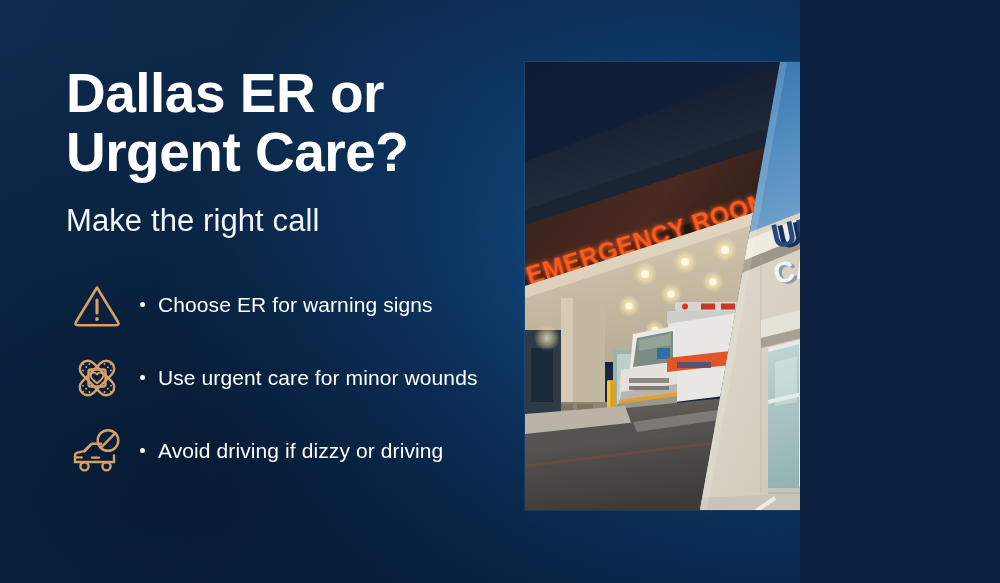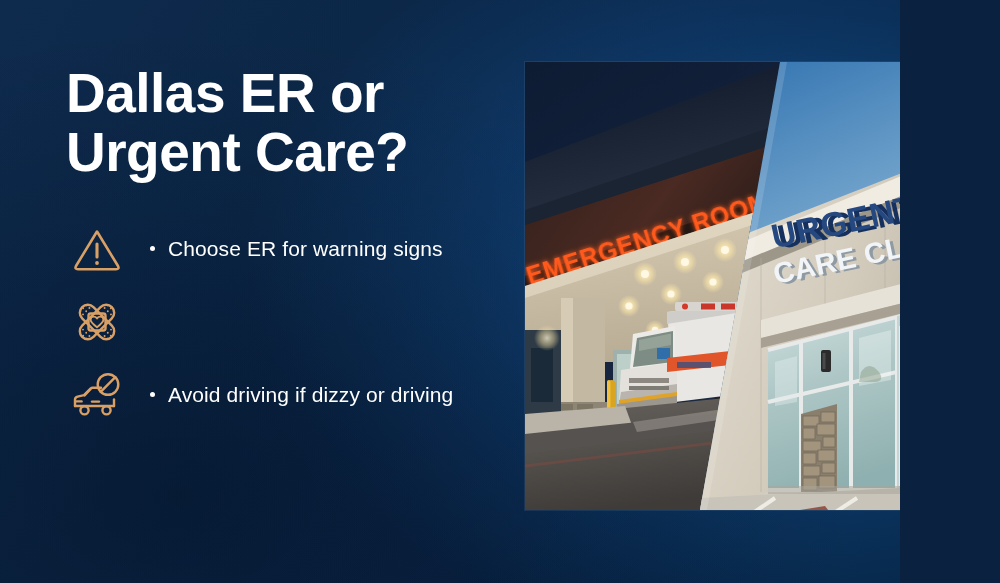--- a/index.html
+++ b/index.html
@@ -9,21 +9,21 @@
   }
   body {
     width: 1000px;
     height: 583px;
     overflow: hidden;
     font-family: "Liberation Sans", sans-serif;
   }
 
   .poster {
     position: relative;
-    width: 900px;
+    width: 800px;
     height: 583px;
     overflow: hidden;
     background:
       radial-gradient(ellipse 780px 560px at 88% 46%, rgba(24,94,160,0.95) 0%, rgba(17,72,128,0.55) 38%, rgba(10,40,76,0.10) 70%, rgba(6,30,60,0) 100%),
       linear-gradient(118deg, #0e2a4d 0%, #0c2747 32%, #0a2344 58%, #06203f 78%, #04203e 100%);
   }
   .poster::after {
     content: "";
     position: absolute;
     inset: 0;
@@ -59,21 +59,20 @@
   .bullets {
     margin-top: 37px;
     display: flex;
     flex-direction: column;
     gap: 15px;
   }
   .bullet-row {
     display: flex;
     align-items: center;
     min-height: 58px;
-    gap: 10px;
   }
   .bullet-icon {
     width: 62px;
     min-width: 62px;
     height: 58px;
     display: flex;
     align-items: center;
     justify-content: center;
   }
   .bullet-icon svg { display: block; }
@@ -115,20 +114,21 @@
 </head>
 <body>
 
 <div class="poster">
 
   <div class="content">
 
     <h1 class="headline">Dallas ER or
 Urgent Care?</h1>
 
+    <p class="subhead">Make the right call</p>
 
     <div class="bullets">
 
       <div class="bullet-row">
         <span class="bullet-icon">
           <svg width="50" height="46" viewBox="0 0 50 46">
             <path d="M25 5.5 L46 40 Q47.6 43.2 44 43.2 L6 43.2 Q2.4 43.2 4 40 Z" fill="none" stroke="#d9a066" stroke-width="2.6" stroke-linejoin="round" stroke-linecap="round"></path>
             <line x1="25" y1="18" x2="25" y2="31" stroke="#d9a066" stroke-width="3.1" stroke-linecap="round"></line>
             <circle cx="25" cy="37" r="1.9" fill="#d9a066"></circle>
           </svg>
@@ -176,20 +176,24 @@
                 <circle cx="19.4" cy="41.0" r="0.95"></circle>
 
               <circle cx="40.8" cy="40.8" r="0.95"></circle>
                 <circle cx="37.4" cy="43.8" r="0.95"></circle>
               <circle cx="43.8" cy="37.4" r="0.95"></circle>
                 <circle cx="37.8" cy="37.8" r="0.95"></circle>
               <circle cx="41.0" cy="34.6" r="0.95"></circle>
                 <circle cx="34.6" cy="41.0" r="0.95"></circle>
             </g>
           </svg>
+        </span>
+        <span class="bullet-text-wrap">
+          <span class="bullet-dot"></span>
+          <span class="bullet-text">Use urgent care for minor wounds</span>
         </span>
       </div>
 
       <div class="bullet-row">
         <span class="bullet-icon">
           <svg width="58" height="50" viewBox="0 0 58 50">
             <g fill="none" stroke="#d9a066" stroke-width="2.4" stroke-linecap="round" stroke-linejoin="round">
 
               <path d="M7 36 L7 29.5 Q7 27.2 9.6 26.6 L16 25.2 L22.5 18.6 Q23.4 17.7 24.8 17.7 L33 17.7"></path>
               <path d="M7 36 L46 36"></path>

